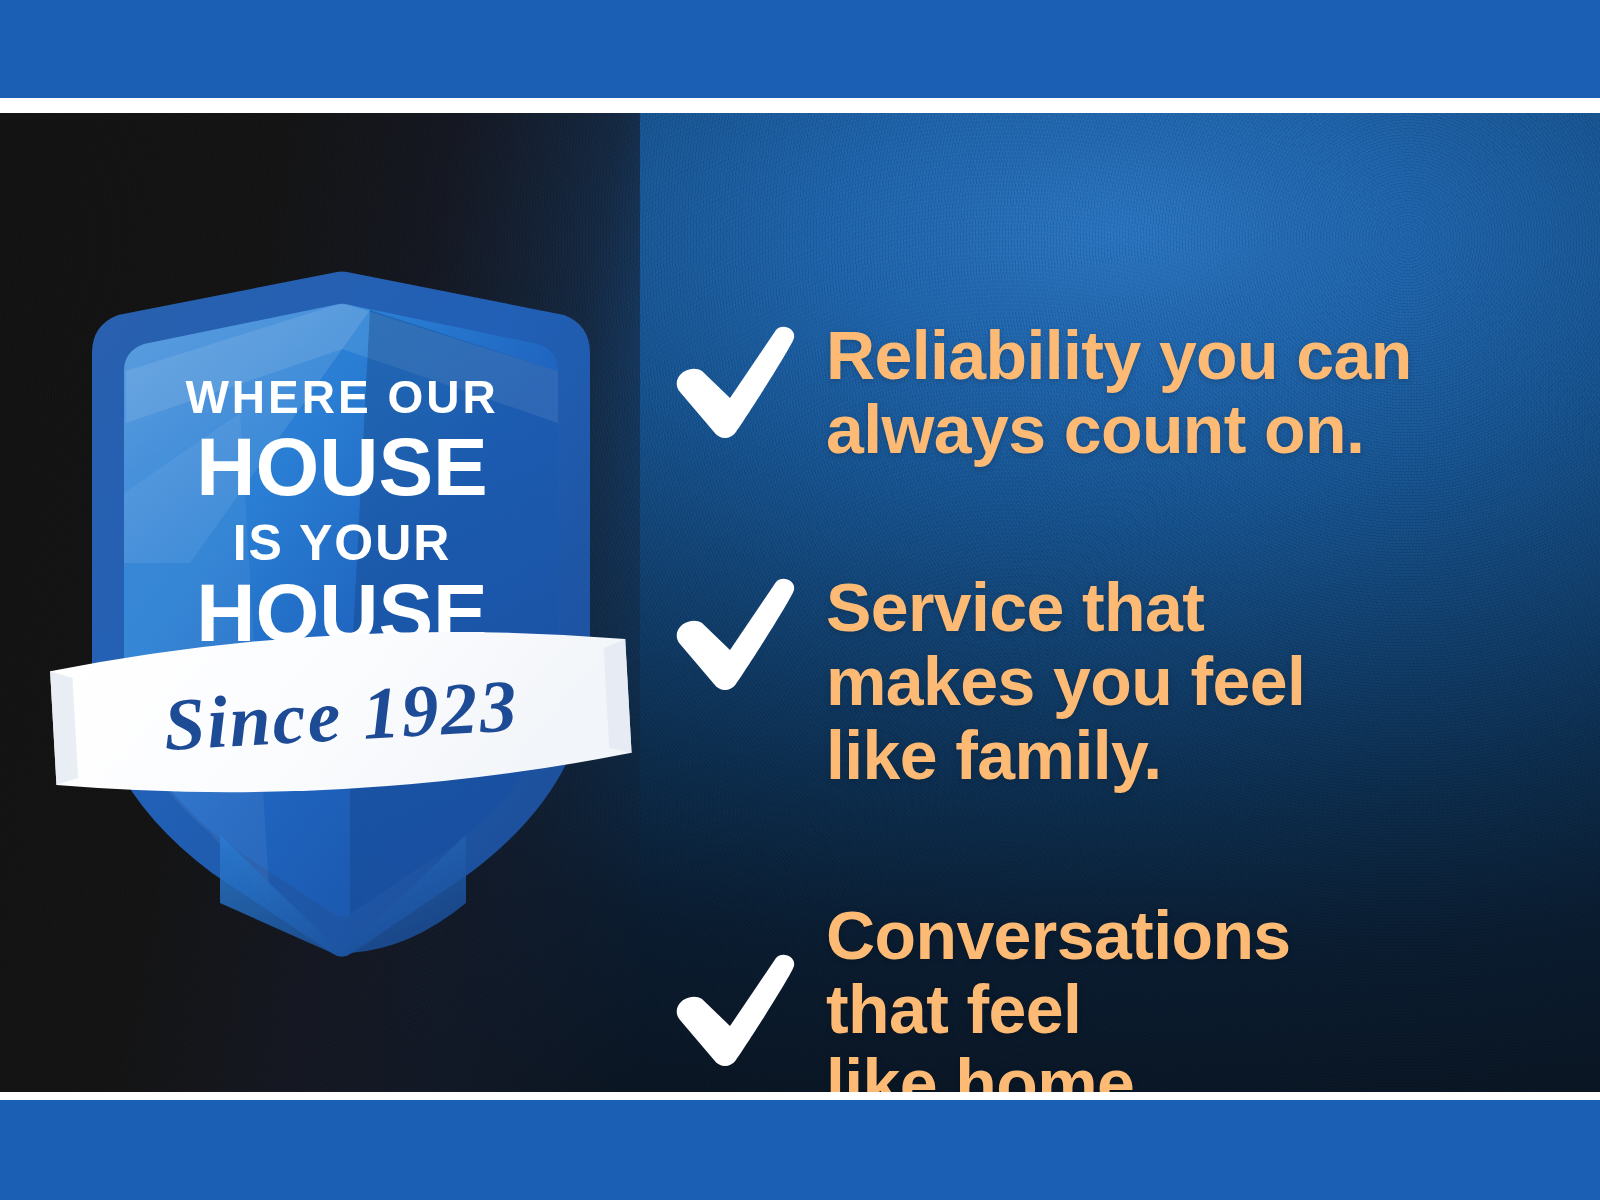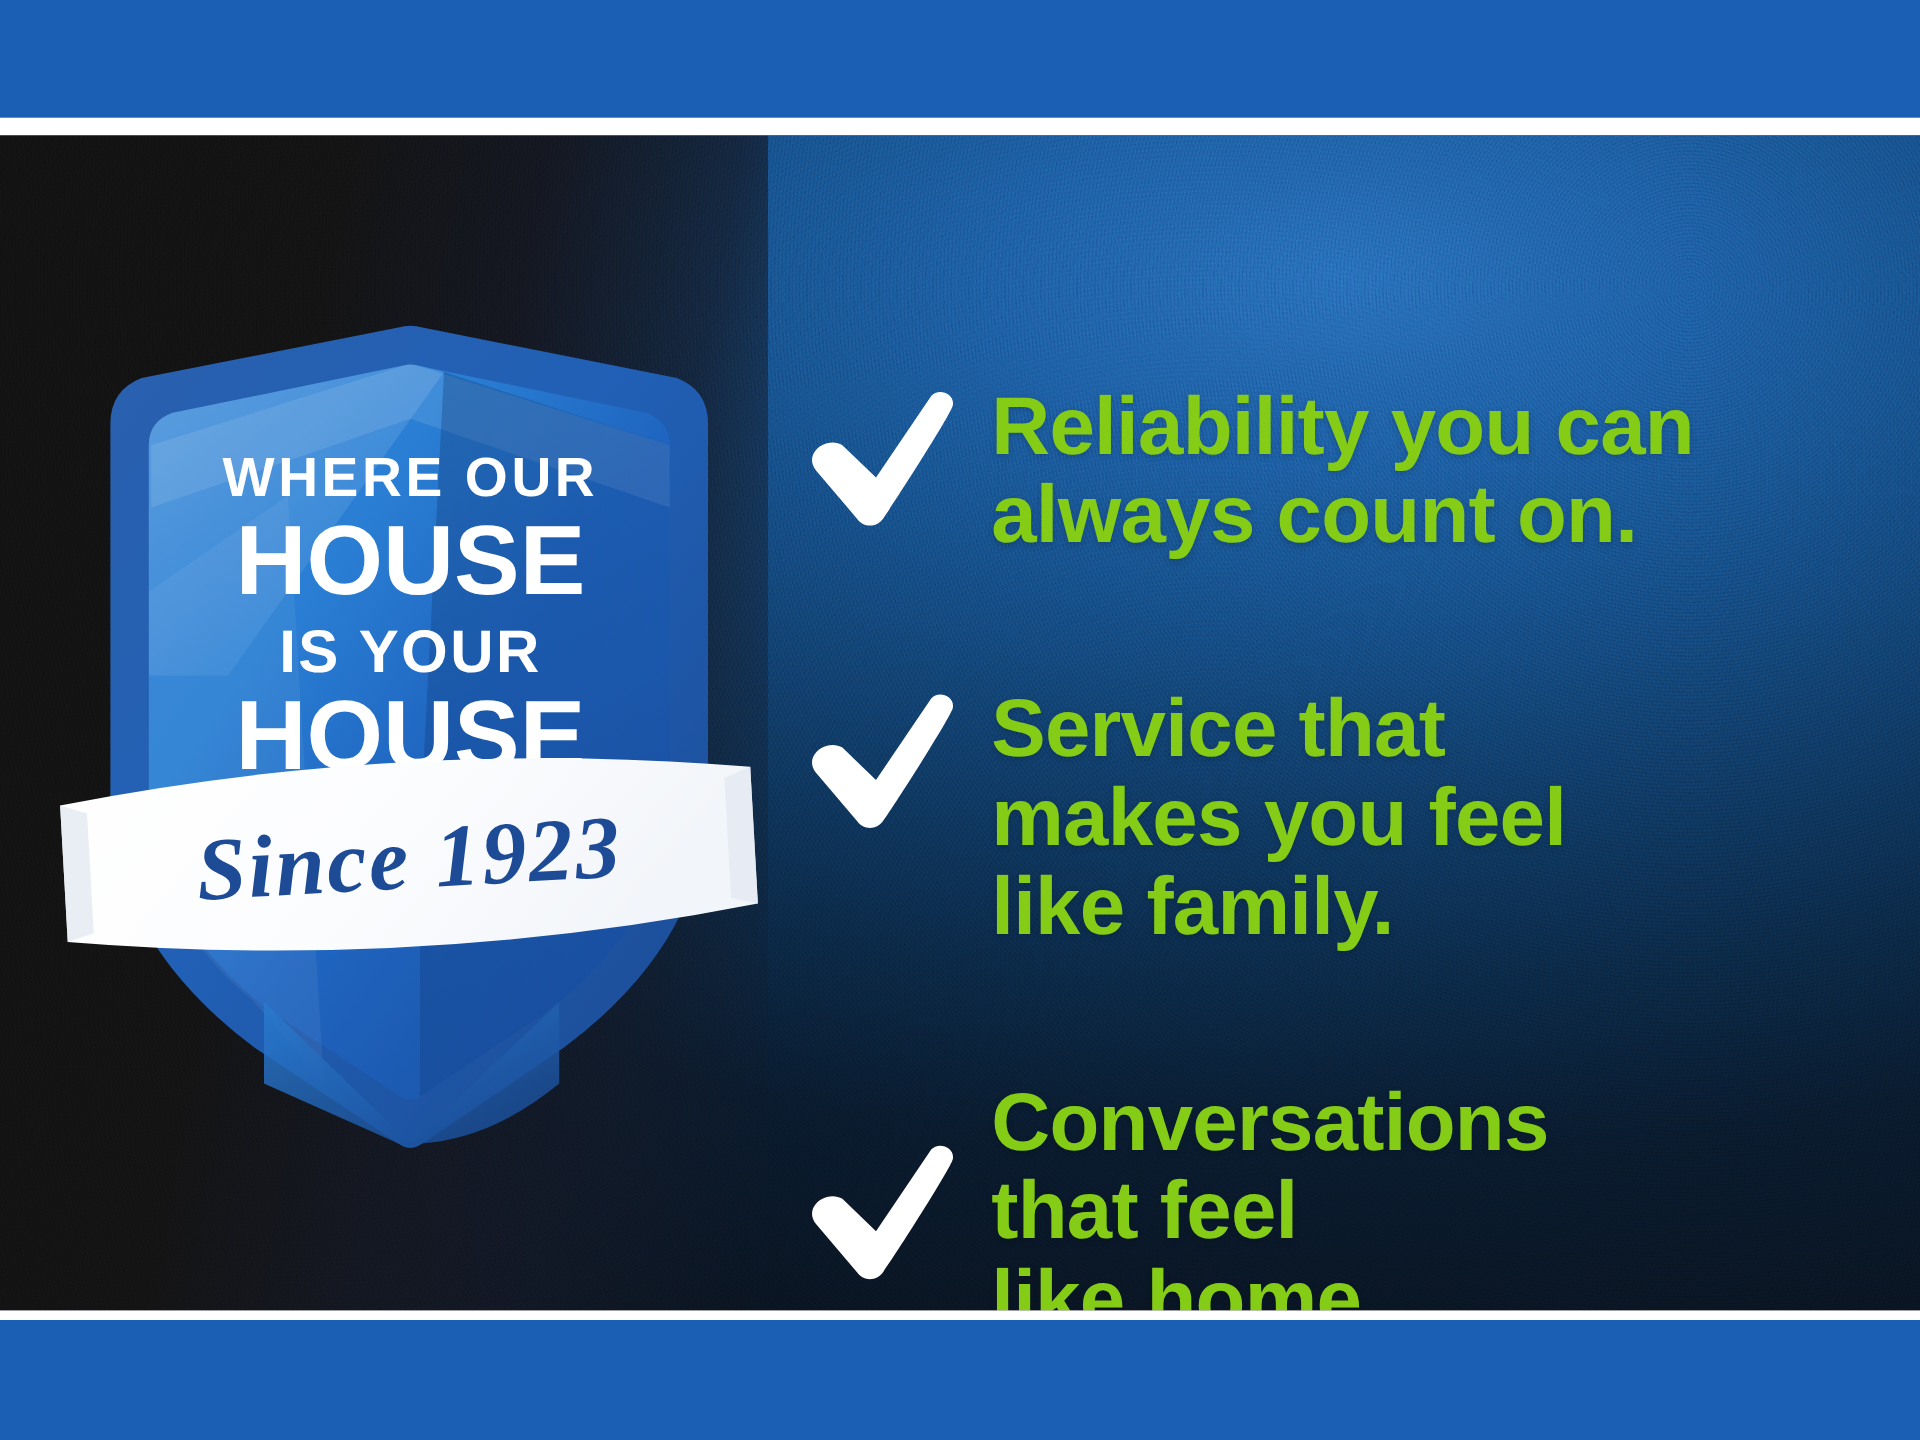--- a/index.html
+++ b/index.html
@@ -138,21 +138,21 @@
 
   .check {
     flex: 0 0 auto;
     width: 128px;
     height: 118px;
     margin-top: 8px;
   }
   .check svg { display: block; width: 100%; height: 100%; }
 
   .bullet-text {
-    color: #84cc16;
+    color: #fdba74;
     font-family: "Liberation Sans", sans-serif;
     font-weight: bold;
     font-size: 68px;
     line-height: 1.09;
     letter-spacing: -0.6px;
     white-space: pre-line;
     text-shadow: 0 2px 6px rgba(0,0,0,.18);
   }
 </style>
 </head>

